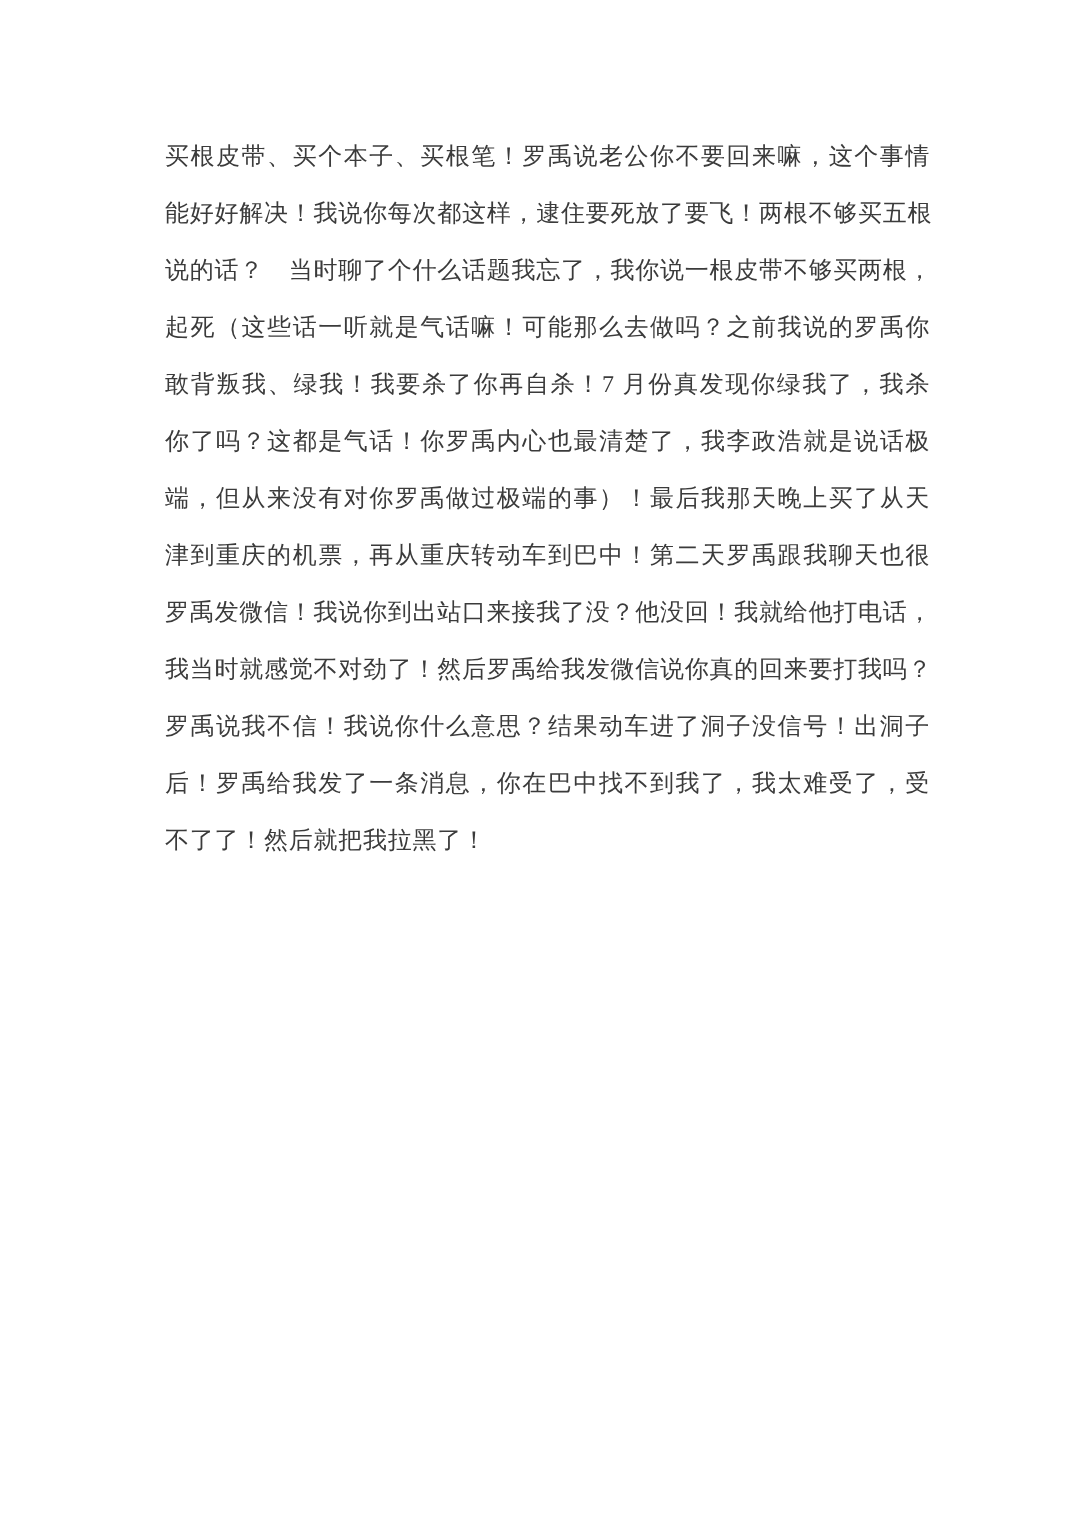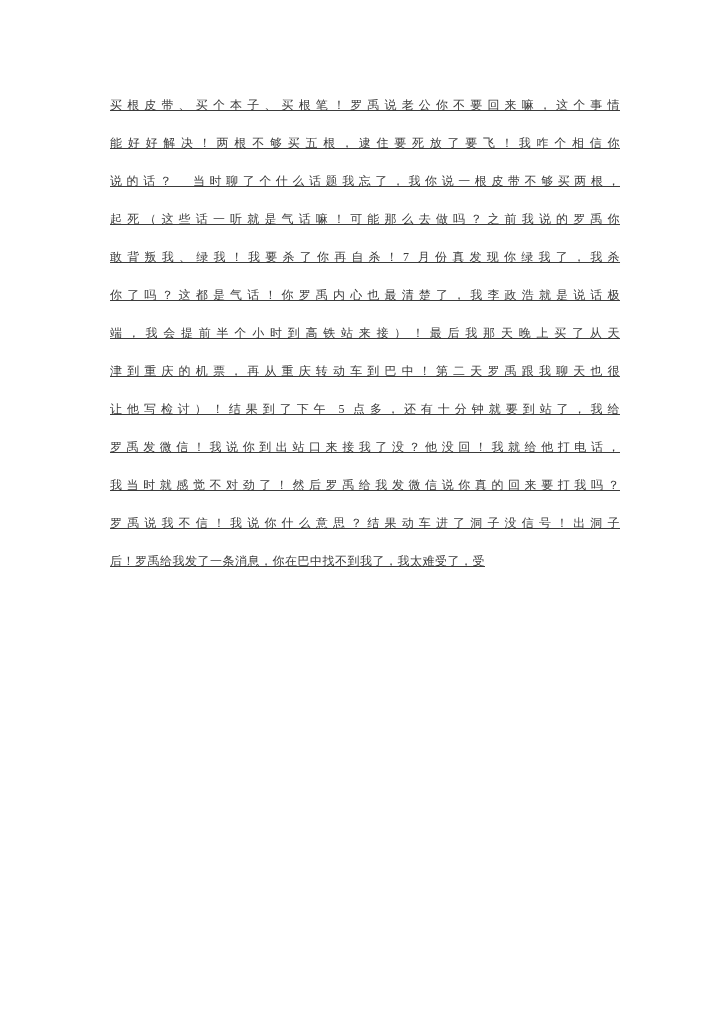--- a/index.html
+++ b/index.html
@@ -14,47 +14,46 @@
     background: #ffffff;
     overflow: hidden;
     font-family: "Liberation Serif", "DejaVu Serif", serif;
   }
   .text-block {
     position: absolute;
     left: 110px;
     top: 86px;
     width: 510px;
     color: #3b3b3b;
-    font-size: 12px;
+    font-size: 16px;
     line-height: 38px;
     letter-spacing: 0.5px;
-    text-decoration: underline;
   }
   .line {
     text-align: justify;
     text-align-last: justify;
     white-space: nowrap;
     height: 38px;
   }
   .line:last-child {
     text-align-last: left;
   }
 </style>
 </head>
 <body>
 
 <div class="page">
   <div class="text-block">
     <div class="line">买根皮带、买个本子、买根笔！罗禹说老公你不要回来嘛，这个事情</div>
-    <div class="line">能好好解决！两根不够买五根，逮住要死放了要飞！我咋个相信你</div>
+    <div class="line">能好好解决！我说你每次都这样，逮住要死放了要飞！两根不够买五根</div>
     <div class="line">说的话？　当时聊了个什么话题我忘了，我你说一根皮带不够买两根，</div>
     <div class="line">起死（这些话一听就是气话嘛！可能那么去做吗？之前我说的罗禹你</div>
     <div class="line">敢背叛我、绿我！我要杀了你再自杀！7 月份真发现你绿我了，我杀</div>
     <div class="line">你了吗？这都是气话！你罗禹内心也最清楚了，我李政浩就是说话极</div>
-    <div class="line">端，我会提前半个小时到高铁站来接）！最后我那天晚上买了从天</div>
+    <div class="line">端，但从来没有对你罗禹做过极端的事）！最后我那天晚上买了从天</div>
     <div class="line">津到重庆的机票，再从重庆转动车到巴中！第二天罗禹跟我聊天也很</div>
-    <div class="line">让他写检讨）！结果到了下午 5 点多，还有十分钟就要到站了，我给</div>
     <div class="line">罗禹发微信！我说你到出站口来接我了没？他没回！我就给他打电话，</div>
     <div class="line">我当时就感觉不对劲了！然后罗禹给我发微信说你真的回来要打我吗？</div>
     <div class="line">罗禹说我不信！我说你什么意思？结果动车进了洞子没信号！出洞子</div>
     <div class="line">后！罗禹给我发了一条消息，你在巴中找不到我了，我太难受了，受</div>
+    <div class="line">不了了！然后就把我拉黑了！</div>
   </div>
 </div>
 
 </body></html>

